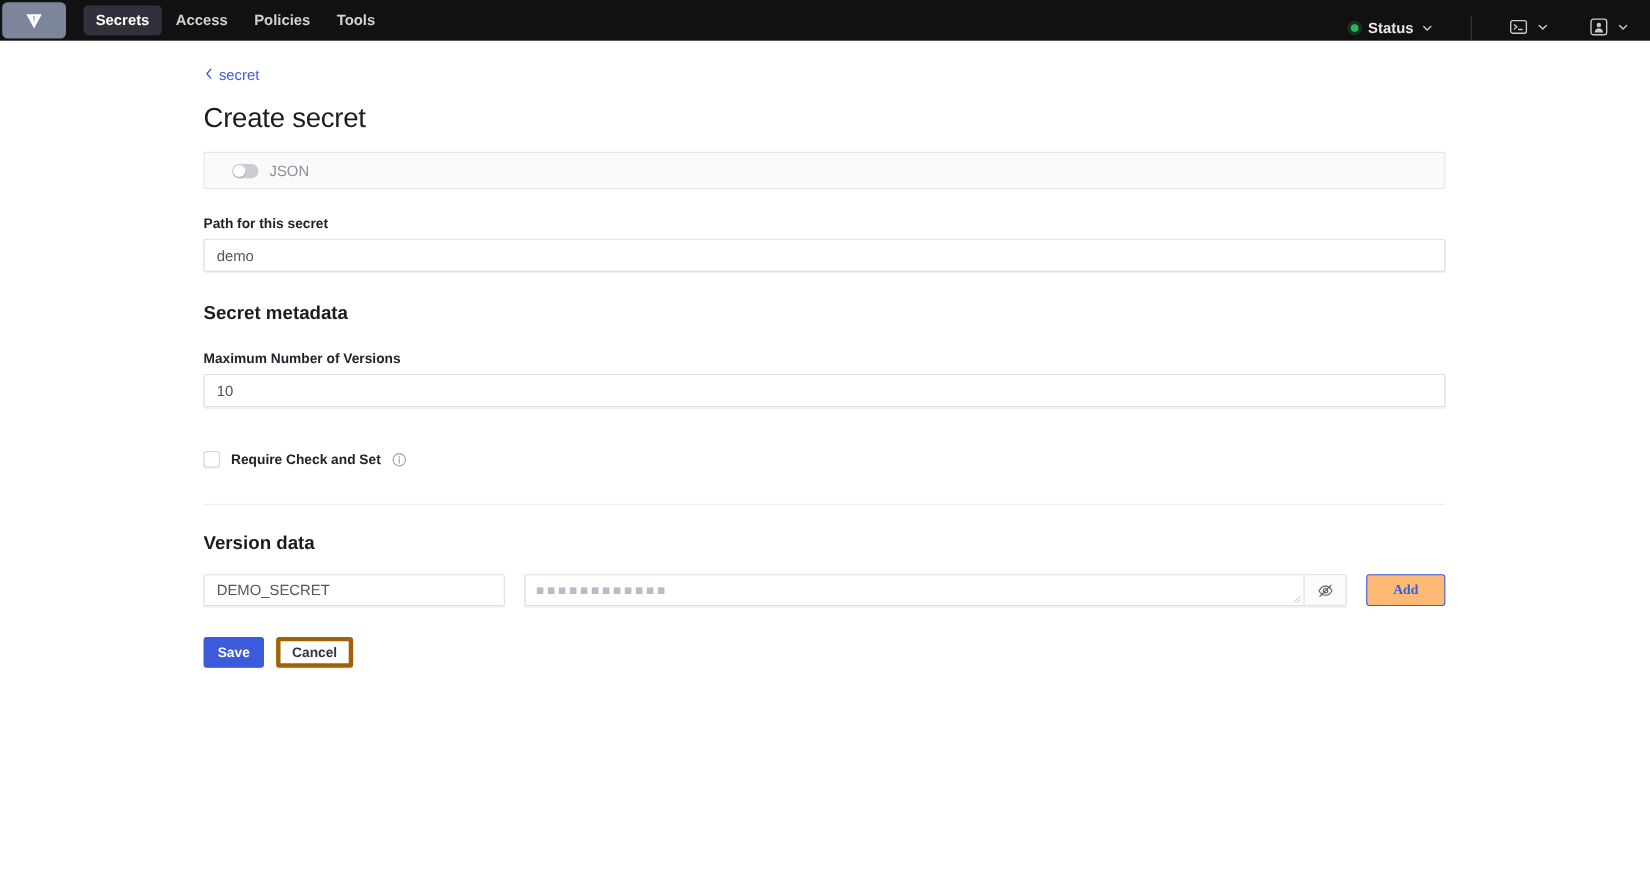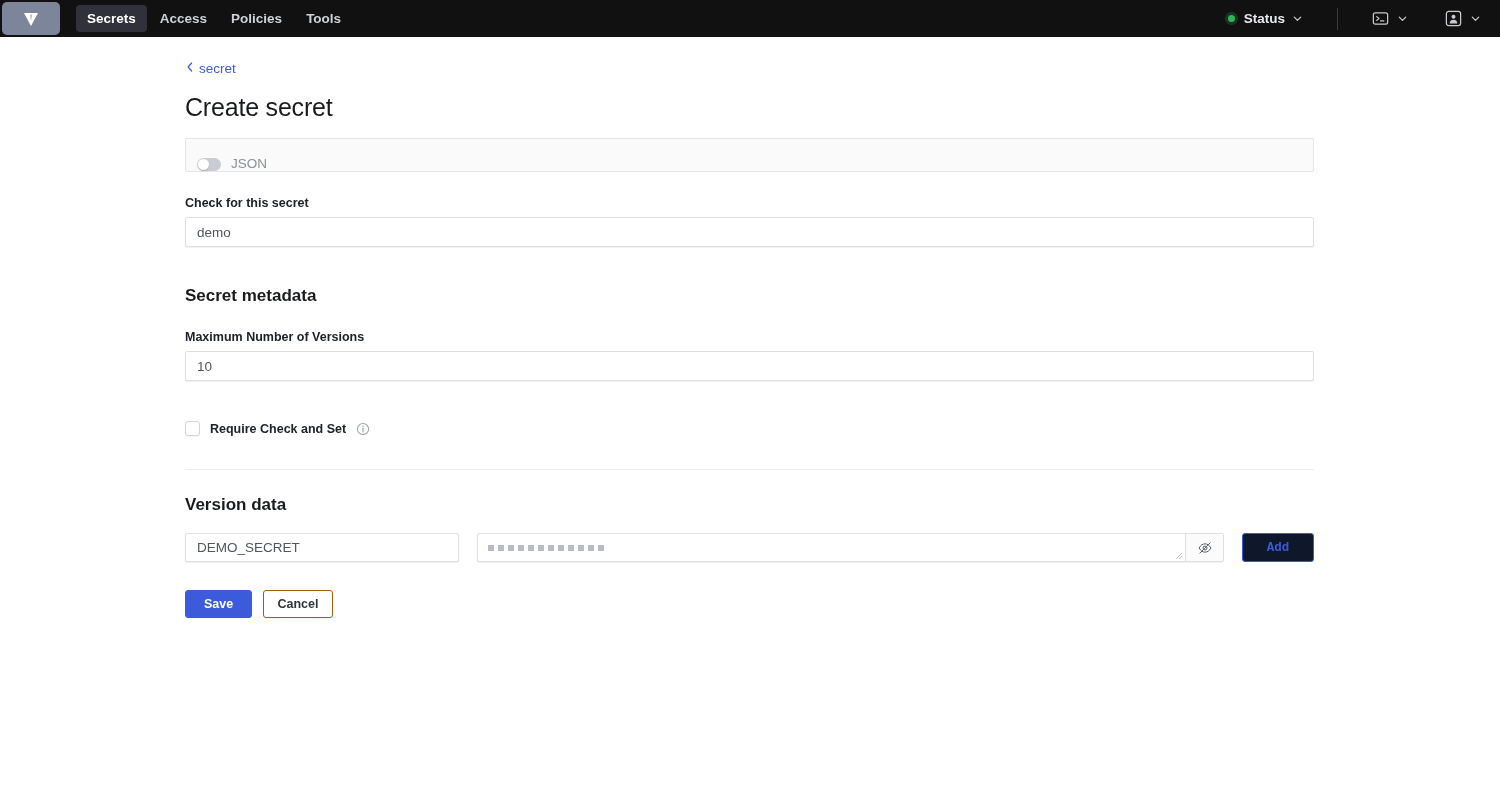--- a/index.html
+++ b/index.html
@@ -37,21 +37,21 @@
     border-radius: 4px;
     line-height: 17px;
     white-space: nowrap;
     cursor: pointer;
   }
   .nav-link.active { background: #30313a; color: #ffffff; }
 
   .nav-right {
     margin-left: auto;
     display: flex;
-    align-items: center;
+    align-items: flex-end;
     height: 100%;
     gap: 12px;
   }
   .status-group {
     display: flex; align-items: center; gap: 7px;
     padding: 4px 6px; border-radius: 4px; cursor: pointer;
   }
   .status-dot {
     width: 11px; height: 11px; border-radius: 50%;
     background: #2fb457;
@@ -93,22 +93,22 @@
     margin-bottom: 16px;
   }
 
   
   .json-bar {
     height: 34px;
     background: #fafafa;
     border: 1px solid #e3e5e8;
     border-radius: 2px;
     display: flex;
-    align-items: flex-end;
-    padding: 0 11px;
+    align-items: center;
+    padding: 0 25px;
     gap: 10px;
   }
   .toggle {
     width: 24px; height: 13px;
     background: #c9ccd4;
     border-radius: 7px;
     position: relative;
     flex: none;
     cursor: pointer;
   }
@@ -139,21 +139,21 @@
     color: #50555e;
     padding: 0 11px;
     outline: none;
     box-shadow: 0 1px 1px rgba(20,25,40,.06);
   }
 
   .section-title {
     font-size: 17px;
     font-weight: 700;
     color: #1a1c1e;
-    margin-top: 39px;
+    margin-top: 28px;
     margin-bottom: 0;
   }
 
   .checkbox-row {
     display: flex;
     align-items: center;
     gap: 10px;
     margin-top: 40px;
   }
   .checkbox {
@@ -237,49 +237,49 @@
     align-items: center;
     justify-content: center;
     cursor: pointer;
     flex: none;
   }
   .add-btn {
     width: 72px;
     height: 29px;
     border: 1px solid #3b5bdb;
     border-radius: 3px;
-    background: #0f172a;
+    background: #fdba74;
     color: #3b5bdb;
-    font-family: Liberation Mono, monospace;
+    font-family: Liberation Serif, serif;
     font-size: 12.5px;
     font-weight: 700;
     cursor: pointer;
     flex: none;
   }
 
   .actions {
     display: flex;
     gap: 11px;
     margin-top: 28px;
   }
   .btn-primary {
     background: #3b5bdb;
     color: #ffffff;
     border: 1px solid #3b5bdb;
     border-radius: 3px;
     font-family: "Liberation Sans", sans-serif;
     font-size: 12.5px;
     font-weight: 700;
-    width: 67px; height: 28px;
+    width: 55px; height: 28px;
     cursor: pointer;
   }
   .btn-secondary {
     background: #ffffff;
     color: #32353b;
-    border: 1px solid #a16207;
+    border: 4px solid #a16207;
     border-radius: 3px;
     font-family: "Liberation Sans", sans-serif;
     font-size: 12.5px;
     font-weight: 700;
     width: 70px; height: 28px;
     cursor: pointer;
     box-shadow: 0 1px 1px rgba(20,25,40,.05);
   }
 </style>
 </head>
@@ -352,21 +352,21 @@
 
     
     <div class="json-bar">
       <div class="toggle">
         <span class="knob"></span>
       </div>
       <span class="json-label">JSON</span>
     </div>
 
     
-    <div class="field-label">Check for this secret</div>
+    <div class="field-label">Path for this secret</div>
     <input class="text-input" type="text" value="demo" style="">
 
     
     <div class="section-title">Secret metadata</div>
 
     <div class="field-label">Maximum Number of Versions</div>
     <input class="text-input" type="text" value="10" style="">
 
     <div class="checkbox-row">
       <span class="checkbox"></span>

